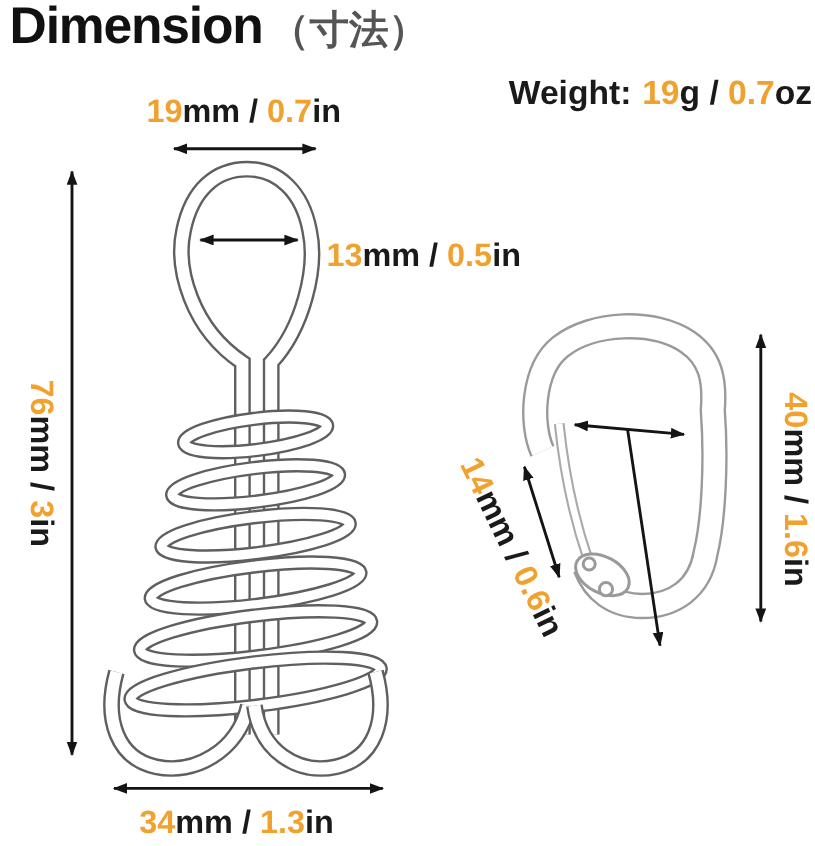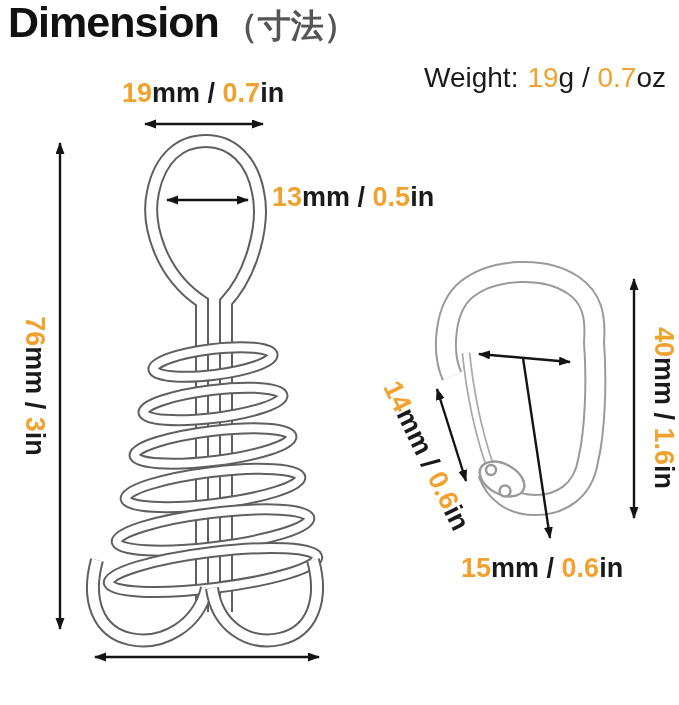--- a/index.html
+++ b/index.html
@@ -4,21 +4,21 @@
 <style>
   html,body{margin:0;padding:0;background:#ffffff;}
   .canvas{
     position:relative;width:679px;height:705px;background:#ffffff;overflow:hidden;
     font-family:"Liberation Sans","DejaVu Sans",sans-serif;
   }
   .art{position:absolute;left:0;top:0;}
   .title{position:absolute;left:8px;top:-2px;white-space:nowrap;}
   .t-en{font-size:43px;font-weight:bold;color:#111111;letter-spacing:-1px;}
   .t-jp{font-size:33px;font-weight:bold;color:#555555;margin-left:6px;}
-  .weight{position:absolute;left:424px;top:62px;font-size:28px;font-weight:normal;color:#1a1a1a;white-space:nowrap;}
+  .weight{position:absolute;left:424px;top:62px;font-size:28px;font-weight:bold;color:#1a1a1a;white-space:nowrap;}
   .weight-jp{position:absolute;left:438px;top:102px;font-size:23px;color:#222222;white-space:nowrap;}
   .wlabel{margin-right:9px;}
   .dim{position:absolute;font-size:27px;font-weight:bold;color:#1a1a1a;white-space:nowrap;line-height:1;}
   .num{color:#F0A12E;}
   .slash{white-space:pre;}
   .rotc{transform:translate(-50%,-50%) rotate(90deg);}
   .rotd{transform:translate(-50%,-50%) rotate(64deg);}
 </style>
 </head>
 <body>
@@ -89,34 +89,34 @@
   </div>
 
   <div class="weight">
     <span class="wlabel">Weight:</span><span class="num">19</span><span>g</span><span class="slash"> / </span><span class="num">0.7</span><span>oz</span>
   </div>
 
   <div class="dim" style="left:122px;top:80px;">
     <span class="num">19</span><span>mm</span><span class="slash"> / </span><span class="num">0.7</span><span>in</span>
   </div>
 
-  <div class="dim" style="left:272px;top:184px;">
+  <div class="dim" style="left:272px;top:200px;">
     <span class="num">13</span><span>mm</span><span class="slash"> / </span><span class="num">0.5</span><span>in</span>
   </div>
 
   <div class="dim rotc" style="left:34px;top:386px;">
     <span class="num">76</span><span>mm</span><span class="slash"> / </span><span class="num">3</span><span>in</span>
   </div>
 
+  <div class="dim" style="left:116px;top:672px;">
+    <span class="num">34</span><span>mm</span><span class="slash"> / </span><span class="num">1.3</span><span>in</span>
+  </div>
 
   <div class="dim rotc" style="left:663px;top:408px;">
     <span class="num">40</span><span>mm</span><span class="slash"> / </span><span class="num">1.6</span><span>in</span>
   </div>
 
   <div class="dim rotd" style="left:426px;top:456px;">
     <span class="num">14</span><span>mm</span><span class="slash"> / </span><span class="num">0.6</span><span>in</span>
   </div>
 
-  <div class="dim" style="left:461px;top:555px;">
-    <span class="num">15</span><span>mm</span><span class="slash"> / </span><span class="num">0.6</span><span>in</span>
-  </div>
 
 </div>
 
 </body></html>

